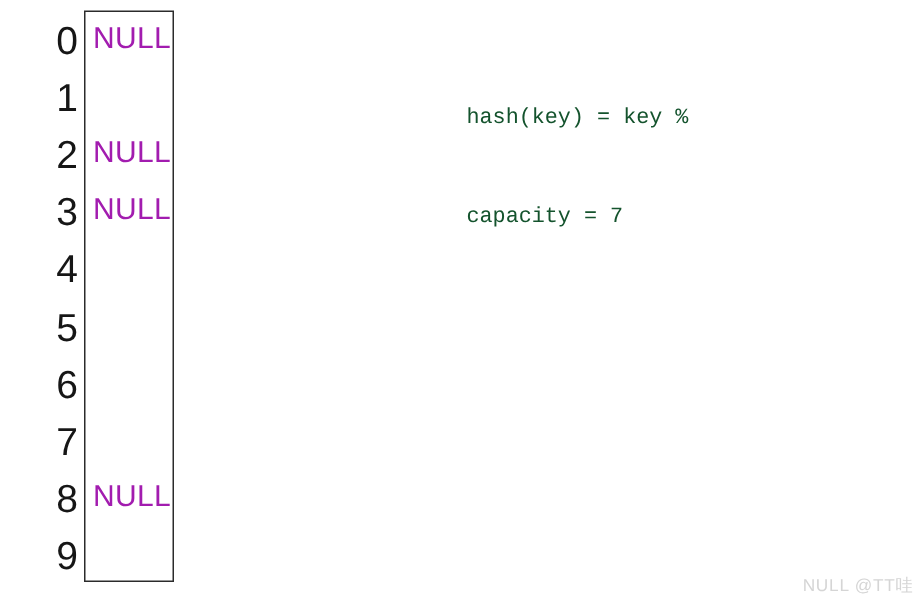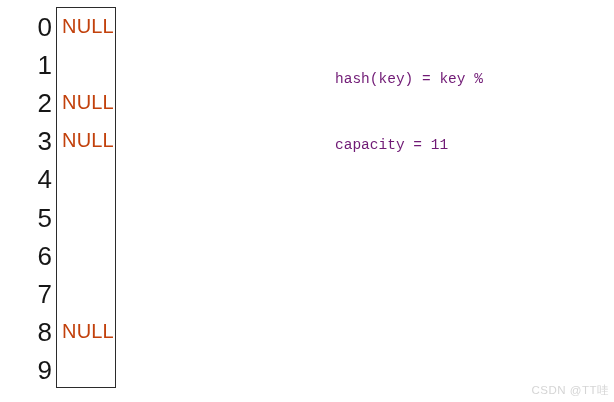--- a/index.html
+++ b/index.html
@@ -21,27 +21,27 @@
     display:flex; align-items:center;
   }
   .idx {
     position:absolute; left:0; top:50%; transform:translateY(-46%);
     width:52px; text-align:right;
     font-size:26px; line-height:1; color:#161616;
   }
   .val {
     position:absolute; left:62px; top:50%; transform:translateY(-50%);
     font-size:20px; line-height:1; white-space:pre; letter-spacing:0.2px;
-    color:#c2410c; z-index:2;
+    color:#a21caf; z-index:2;
   }
   .row.chain .val { left:68px; }
   .annotation {
     position:absolute; left:311px; top:24px;
     font-family:"Liberation Mono","DejaVu Sans Mono",monospace;
-    font-size:14.5px; line-height:22px; white-space:pre; color:#701a75;margin-left:24px;
+    font-size:14.5px; line-height:22px; white-space:pre; color:#14532d;
   }
   .watermark {
     position:absolute; right:5px; bottom:4px;
     font-size:11.5px; color:#d5d5d5; letter-spacing:0.5px;
     font-family:"Liberation Sans","DejaVu Sans",sans-serif;
   }
 </style>
 </head>
 <body>
 
@@ -81,18 +81,18 @@
       <span class="idx">8</span>
       <span class="val">NULL</span>
     </div>
     <div class="row chain">
       <span class="idx">9</span>
     </div>
   </div>
 
   <div class="annotation">
     <div>hash(key) = key %</div>
-    <div>capacity = 11</div>
+    <div>capacity = 7</div>
   </div>
 
-  <div class="watermark">CSDN @TT哇</div>
+  <div class="watermark">NULL @TT哇</div>
 
 </div>
 
 </body></html>

